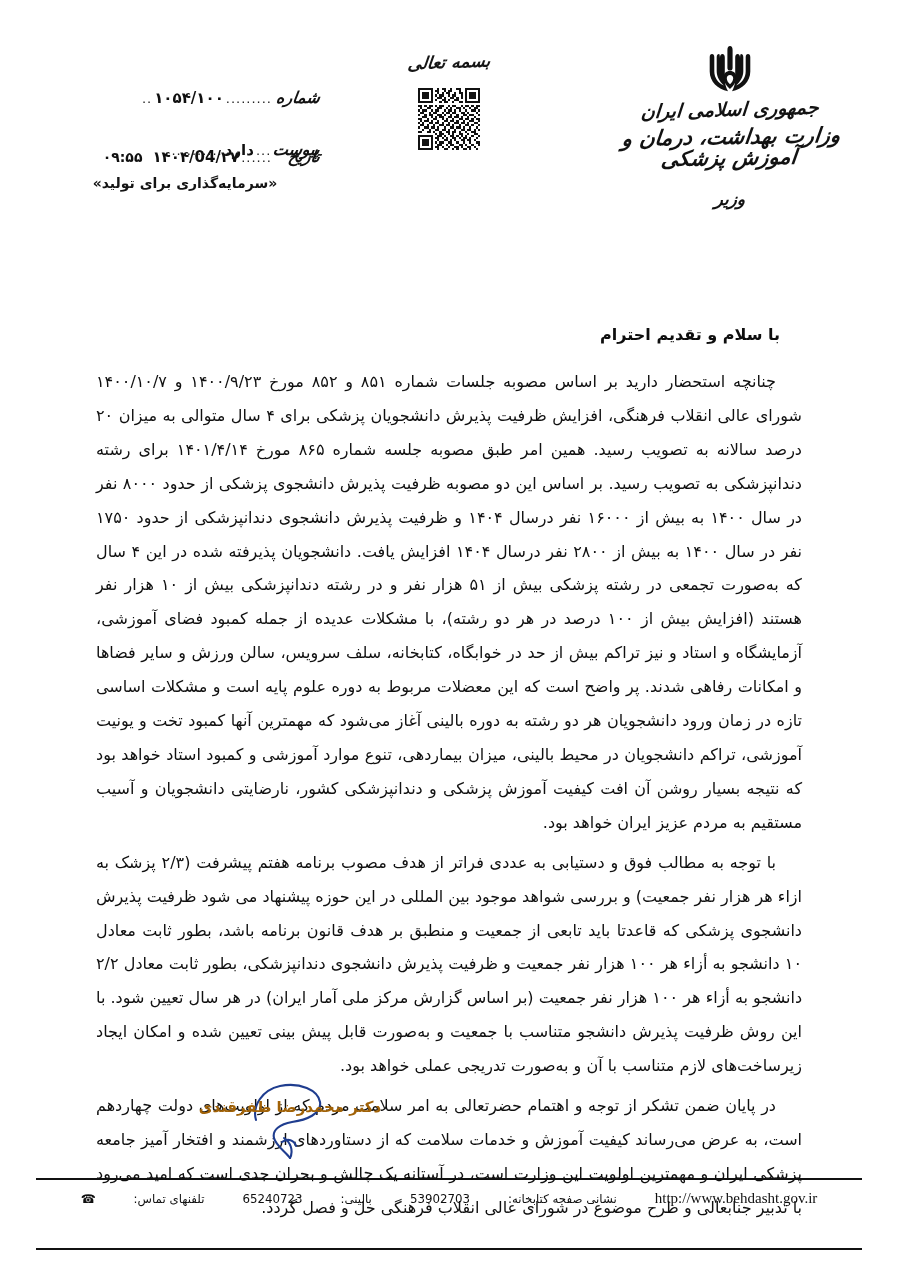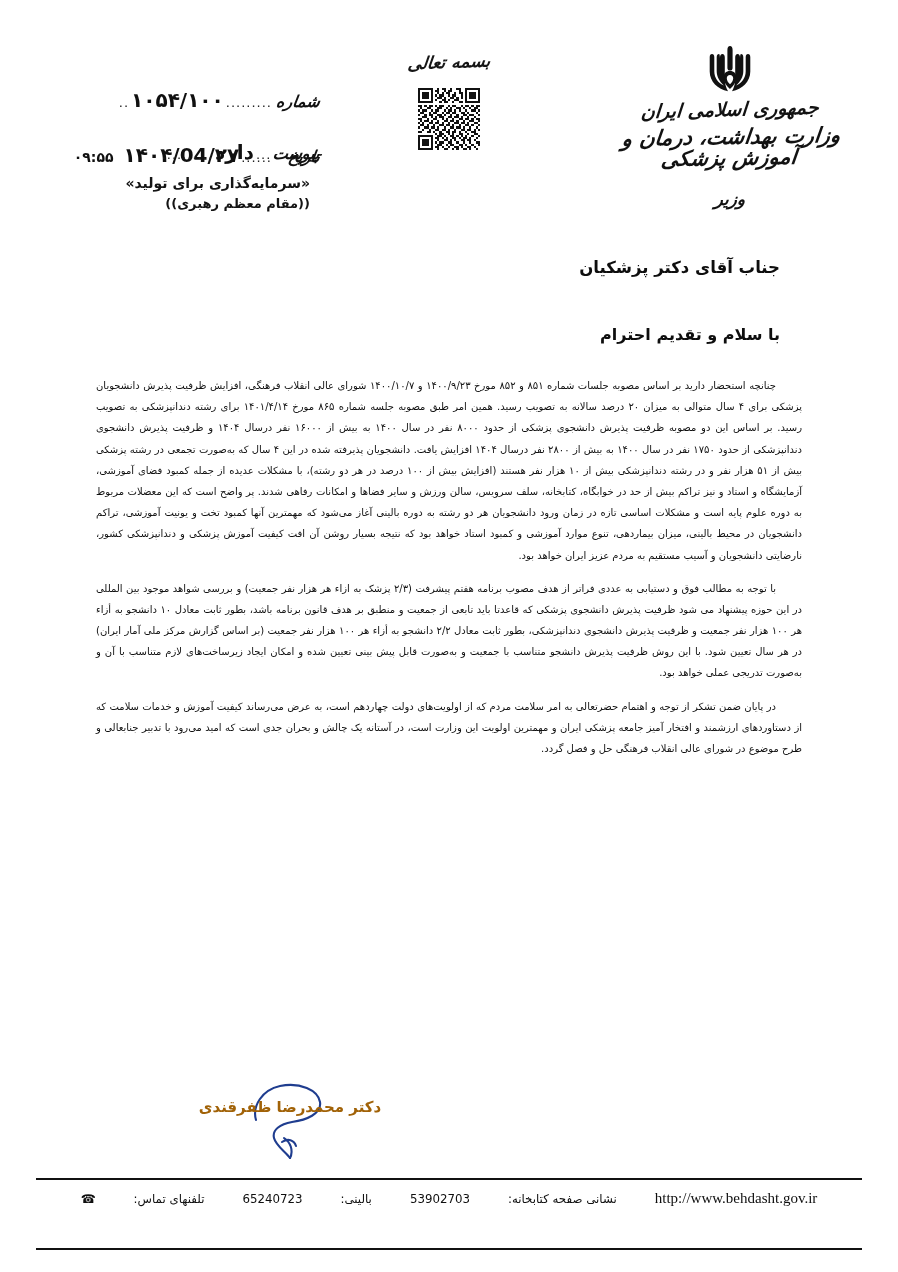--- a/index.html
+++ b/index.html
@@ -116,39 +116,39 @@
   }
   .meta-dots {
     color: #222;
     letter-spacing: 1px;
     font-size: 13px;
     padding: 0 2px;
     overflow: hidden;
   }
   .meta-value {
     font-weight: 700;
-    font-size: 20px;
+    font-size: 15px;
     color: #101010;
     letter-spacing: 0.5px;
   }
   .meta-time {
     font-weight: 700;
     font-size: 14px;
     margin-right: 10px;
     color: #101010;
     margin-top: 35px;
   }
 
   
   .slogan {
     position: absolute;
     top: 172px;
     left: 60px;
     width: 250px;
-    text-align: right;
+    text-align: center;
     line-height: 1.6;
   }
   .slogan-main {
     font-size: 14px;
     font-weight: 600;
     color: #141414;
   }
   .slogan-sub {
     font-size: 13px;
     font-weight: 600;
@@ -187,24 +187,24 @@
   
   .body-text {
     position: absolute;
     top: 363px;
     right: 96px;
     left: 96px;
     text-align: justify;
     text-align-last: right;
   }
   .para {
-    font-size: 10px;
+    font-size: 16px;
     line-height: 2.12;
     color: #101010;
-    margin: 12px 0 6px 0;
+    margin: 2px 0 6px 0;
     text-indent: 26px;
     text-align: justify;
     text-align-last: right;
   }
 
   
   .signature {
     position: absolute;
     top: 1098px;
     left: 160px;
@@ -543,26 +543,24 @@
       <div class="meta-row">
         <span class="meta-label">پیوست</span>
         <span class="meta-dots">...</span>
         <span class="meta-value">دارد</span>
         <span class="meta-dots">..........</span>
       </div>
     </div>
 
     <div class="slogan">
       <div class="slogan-main">«سرمایه‌گذاری برای تولید»</div>
-      <div class="slogan-sub">((مقام معظم رهبری))</div>
     </div>
   </div>
 
   <div class="addressee">
-    <div class="addressee-name">جناب آقای دکتر پزشکیان</div>
   </div>
   <div class="greeting">با سلام و تقدیم احترام</div>
 
   <div class="body-text">
     <p class="para">چنانچه استحضار دارید بر اساس مصوبه جلسات شماره ۸۵۱ و ۸۵۲ مورخ ۱۴۰۰/۹/۲۳ و ۱۴۰۰/۱۰/۷ شورای عالی انقلاب فرهنگی، افزایش ظرفیت پذیرش دانشجویان پزشکی برای ۴ سال متوالی به میزان ۲۰ درصد سالانه به تصویب رسید. همین امر طبق مصوبه جلسه شماره ۸۶۵ مورخ ۱۴۰۱/۴/۱۴ برای رشته دندانپزشکی به تصویب رسید. بر اساس این دو مصوبه ظرفیت پذیرش دانشجوی پزشکی از حدود ۸۰۰۰ نفر در سال ۱۴۰۰ به بیش از ۱۶۰۰۰ نفر درسال ۱۴۰۴ و ظرفیت پذیرش دانشجوی دندانپزشکی از حدود ۱۷۵۰ نفر در سال ۱۴۰۰ به بیش از ۲۸۰۰ نفر درسال ۱۴۰۴ افزایش یافت. دانشجویان پذیرفته شده در این ۴ سال که به‌صورت تجمعی در رشته پزشکی بیش از ۵۱ هزار نفر و در رشته دندانپزشکی بیش از ۱۰ هزار نفر هستند (افزایش بیش از ۱۰۰ درصد در هر دو رشته)، با مشکلات عدیده از جمله کمبود فضای آموزشی، آزمایشگاه و استاد و نیز تراکم بیش از حد در خوابگاه، کتابخانه، سلف سرویس، سالن ورزش و سایر فضاها و امکانات رفاهی شدند. پر واضح است که این معضلات مربوط به دوره علوم پایه است و مشکلات اساسی تازه در زمان ورود دانشجویان هر دو رشته به دوره بالینی آغاز می‌شود که مهمترین آنها کمبود تخت و یونیت آموزشی، تراکم دانشجویان در محیط بالینی، میزان بیماردهی، تنوع موارد آموزشی و کمبود استاد خواهد بود که نتیجه بسیار روشن آن افت کیفیت آموزش پزشکی و دندانپزشکی کشور، نارضایتی دانشجویان و آسیب مستقیم به مردم عزیز ایران خواهد بود.</p>
     <p class="para">با توجه به مطالب فوق و دستیابی به عددی فراتر از هدف مصوب برنامه هفتم پیشرفت (۲/۳ پزشک به ازاء هر هزار نفر جمعیت) و بررسی شواهد موجود بین المللی در این حوزه پیشنهاد می شود ظرفیت پذیرش دانشجوی پزشکی که قاعدتا باید تابعی از جمعیت و منطبق بر هدف قانون برنامه باشد، بطور ثابت معادل ۱۰ دانشجو به أزاء هر ۱۰۰ هزار نفر جمعیت و ظرفیت پذیرش دانشجوی دندانپزشکی، بطور ثابت معادل ۲/۲ دانشجو به أزاء هر ۱۰۰ هزار نفر جمعیت (بر اساس گزارش مرکز ملی آمار ایران) در هر سال تعیین شود. با این روش ظرفیت پذیرش دانشجو متناسب با جمعیت و به‌صورت قابل پیش بینی تعیین شده و امکان ایجاد زیرساخت‌های لازم متناسب با آن و به‌صورت تدریجی عملی خواهد بود.</p>
     <p class="para">در پایان ضمن تشکر از توجه و اهتمام حضرتعالی به امر سلامت مردم که از اولویت‌های دولت چهاردهم است، به عرض می‌رساند کیفیت آموزش و خدمات سلامت که از دستاوردهای ارزشمند و افتخار آمیز جامعه پزشکی ایران و مهمترین اولویت این وزارت است، در آستانه یک چالش و بحران جدی است که امید می‌رود با تدبیر جنابعالی و طرح موضوع در شورای عالی انقلاب فرهنگی حل و فصل گردد.</p>
   </div>
 
   <div class="signature">

